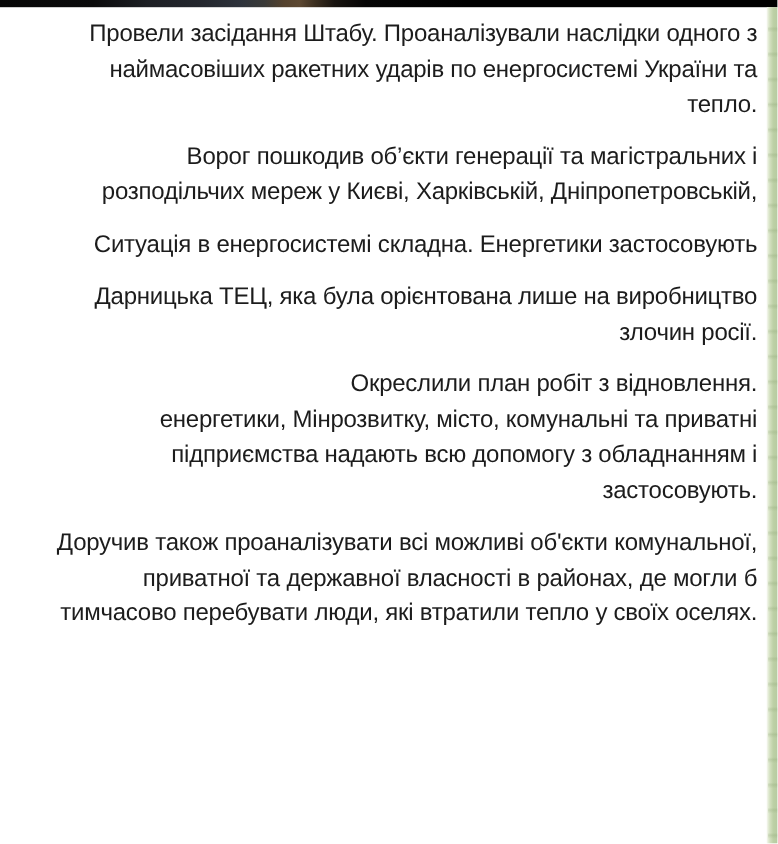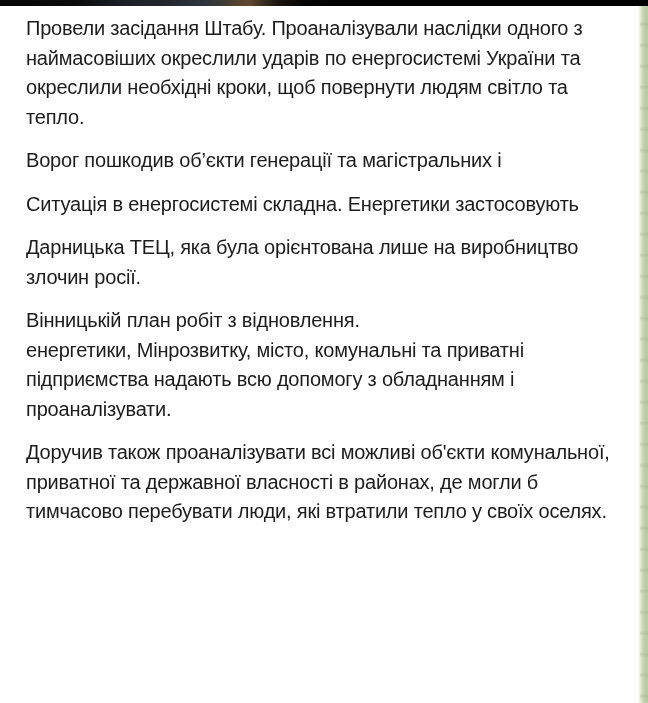--- a/index.html
+++ b/index.html
@@ -34,52 +34,53 @@
   }
   .message-text{
     position:absolute;top:0;left:0;
     width:639px;height:540px;
     padding:14px 8px 10px 26px;
     color:var(--text);
     font-size:20px;
     line-height:29.5px;
     letter-spacing:-0.2px;
     overflow:hidden;
+    text-align:right;
   }
   .para{margin-bottom:14px;}
   .para:last-child{margin-bottom:12px;}
   .line{white-space:nowrap;}
 </style>
 </head>
 <body>
 
 <div class="photo-edge"></div>
 <div class="chat-strip"></div>
 
 <div class="message-text">
   <div class="para">
     <div class="line">Провели засідання Штабу. Проаналізували наслідки одного з</div>
-    <div class="line">наймасовіших окреслили ударів по енергосистемі України та</div>
-    <div class="line">окреслили необхідні кроки, щоб повернути людям світло та</div>
+    <div class="line">наймасовіших ракетних ударів по енергосистемі України та</div>
     <div class="line">тепло.</div>
   </div>
   <div class="para">
     <div class="line">Ворог пошкодив об’єкти генерації та магістральних і</div>
+    <div class="line">розподільчих мереж у Києві, Харківській, Дніпропетровській,</div>
   </div>
   <div class="para">
     <div class="line">Ситуація в енергосистемі складна. Енергетики застосовують</div>
   </div>
   <div class="para">
     <div class="line">Дарницька ТЕЦ, яка була орієнтована лише на виробництво</div>
     <div class="line">злочин росії.</div>
   </div>
   <div class="para">
-    <div class="line">Вінницькій план робіт з відновлення.</div>
+    <div class="line">Окреслили план робіт з відновлення.</div>
     <div class="line">енергетики, Мінрозвитку, місто, комунальні та приватні</div>
     <div class="line">підприємства надають всю допомогу з обладнанням і</div>
-    <div class="line">проаналізувати.</div>
+    <div class="line">застосовують.</div>
   </div>
   <div class="para">
     <div class="line">Доручив також проаналізувати всі можливі об'єкти комунальної,</div>
     <div class="line">приватної та державної власності в районах, де могли б</div>
     <div class="line">тимчасово перебувати люди, які втратили тепло у своїх оселях.</div>
   </div>
 </div>
 
 </body></html>

